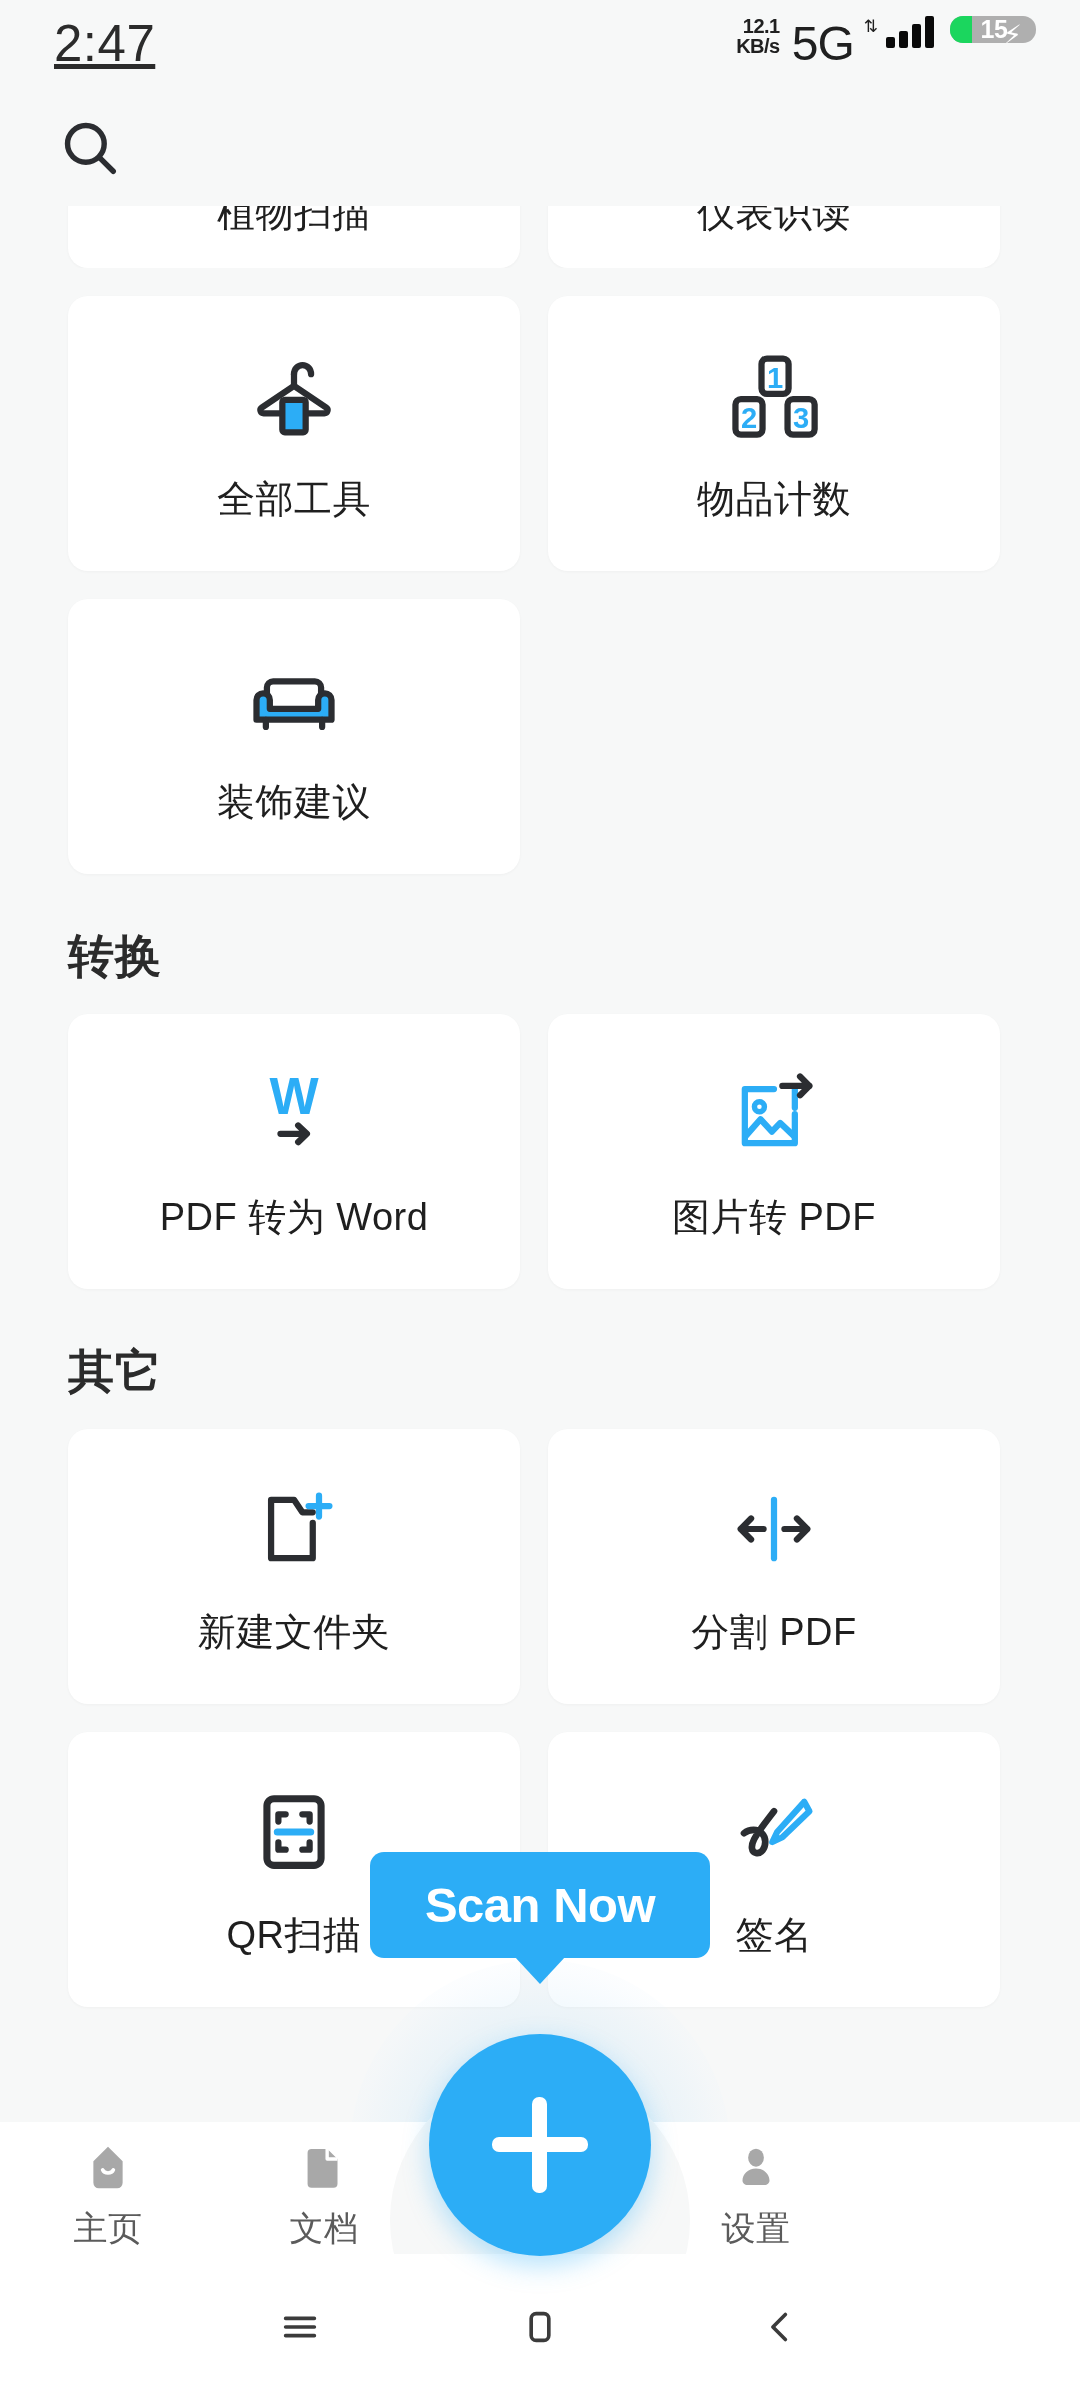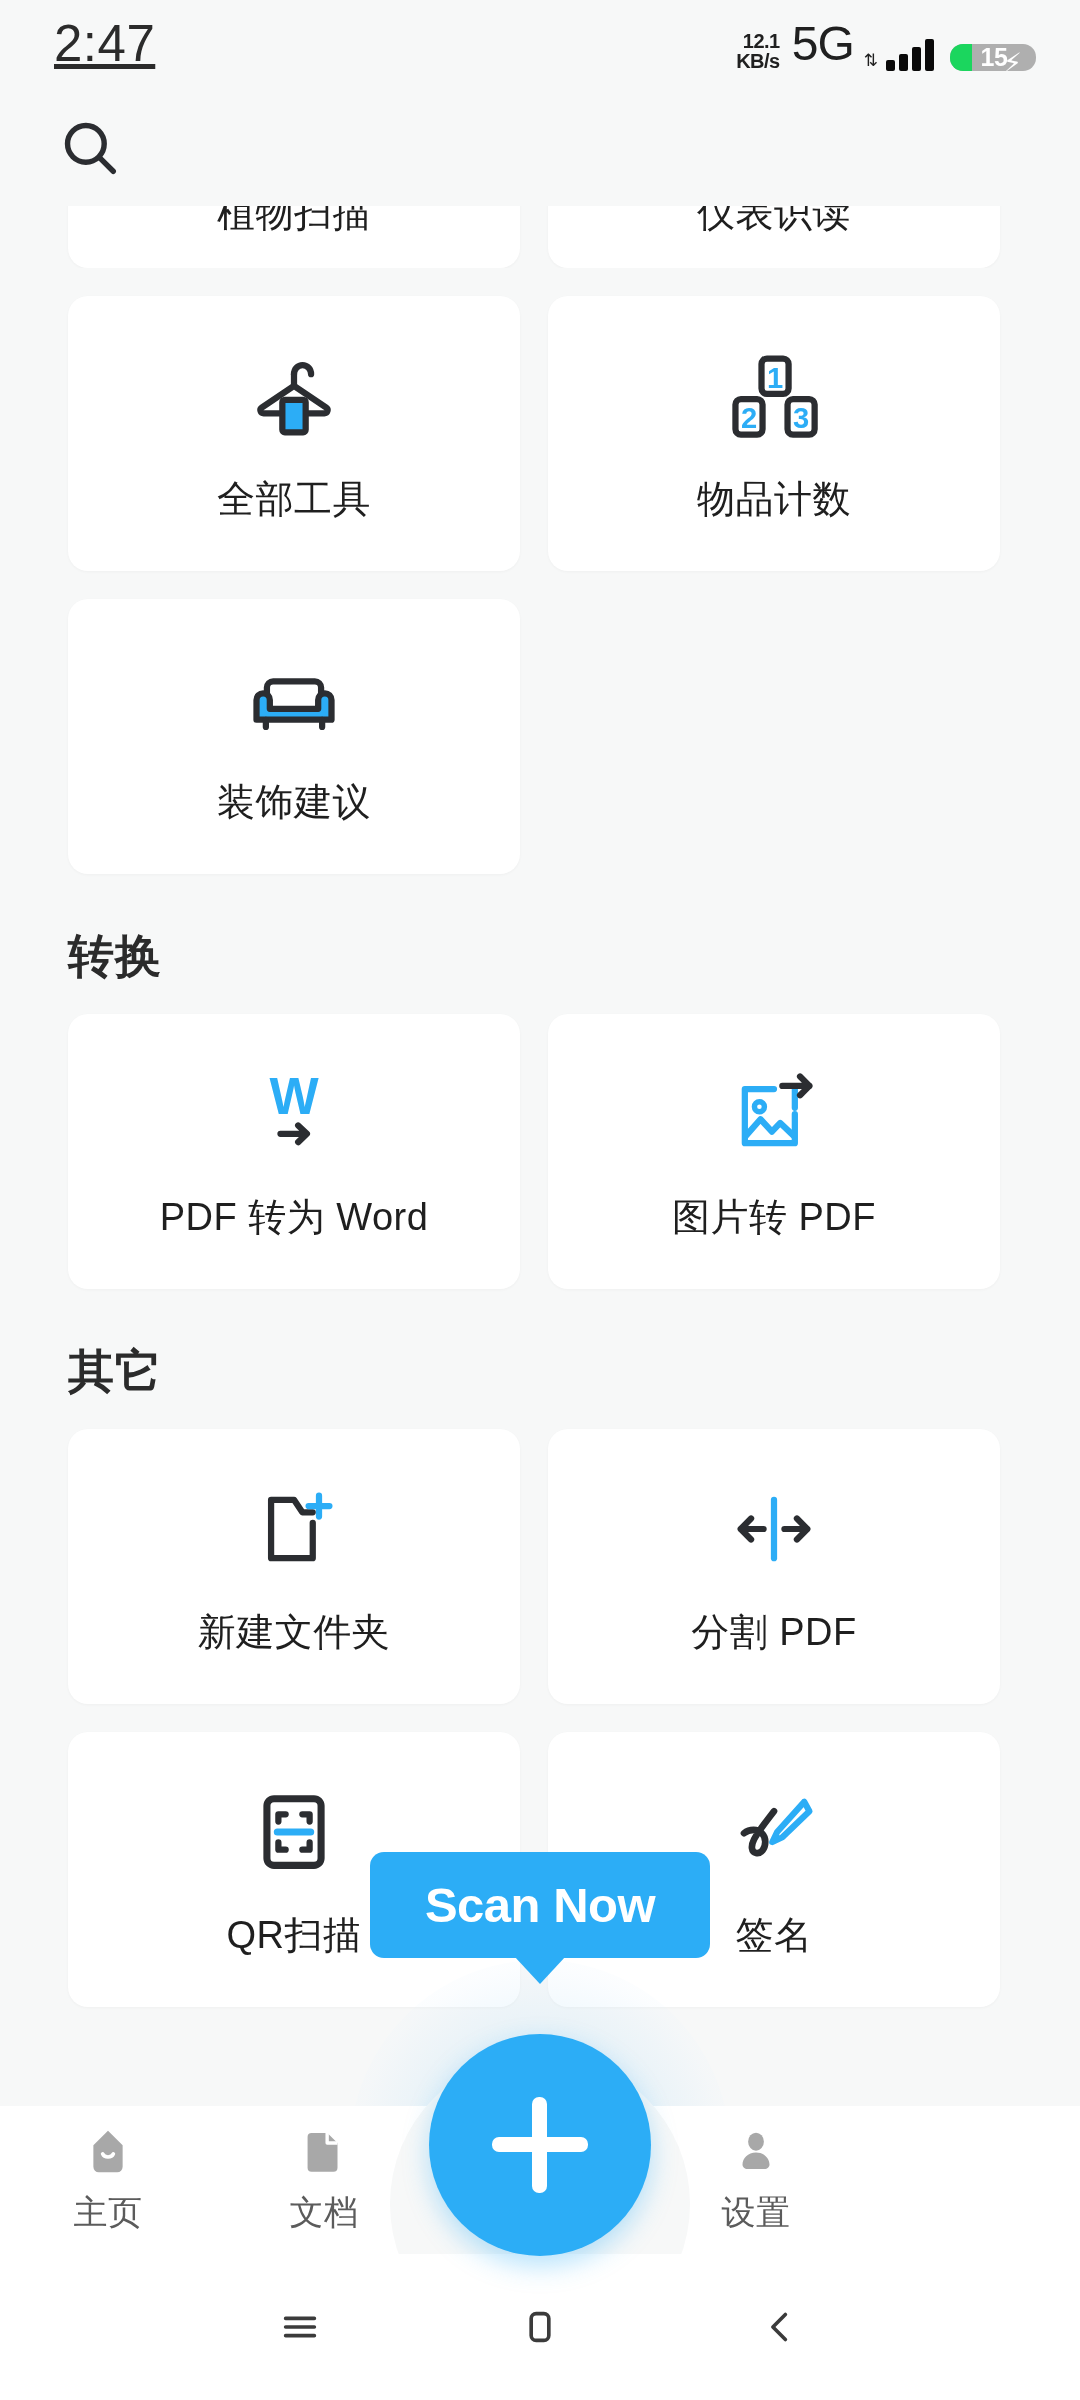--- a/index.html
+++ b/index.html
@@ -11,21 +11,21 @@
   }
   #app { position:relative; width:1080px; height:2400px; background:#F7F8F8; }
 
   
   .statusbar {
     position:absolute; top:0; left:0; width:1080px; height:86px;
     display:flex; align-items:center; justify-content:space-between;
     padding:0 44px 0 54px;
   }
   .sb-clock { font-size:51px; color:#2B2B2B; letter-spacing:0.5px;text-decoration:underline; }
-  .sb-right { display:flex; align-items:flex-end; gap:10px; }
+  .sb-right { display:flex; align-items:flex-start; gap:10px; }
   .sb-net { display:flex; flex-direction:column; align-items:flex-end; line-height:1.0; }
   .sb-net span { font-size:20px; font-weight:bold; color:#202020; letter-spacing:-0.5px; }
   .sb-5g { font-size:48px; color:#202020; letter-spacing:-1px; margin-left:2px; }
   .sb-dn { font-size:17px; color:#202020; margin-right:-2px; }
   .sb-bars { display:flex; align-items:flex-end; gap:4px; height:32px; }
   .sb-bars i { display:block; width:9px; background:#0A0A0A; border-radius:2px; }
   .sb-bars i:nth-child(1){ height:11px; }
   .sb-bars i:nth-child(2){ height:17px; }
   .sb-bars i:nth-child(3){ height:24px; }
   .sb-bars i:nth-child(4){ height:32px; }
@@ -109,21 +109,21 @@
   }
   .fab .plus { position:relative; width:96px; height:96px; }
   .fab .plus::before, .fab .plus::after {
     content:""; position:absolute; background:#FFFFFF; border-radius:7px;
   }
   .fab .plus::before { left:0; top:40px; width:96px; height:15px; }
   .fab .plus::after  { top:0; left:40px; width:15px; height:96px; }
 
   
   .bottomnav {
-    position:absolute; left:0; bottom:146px; width:1080px; height:148px;
+    position:absolute; left:0; bottom:130px; width:1080px; height:148px;
     background:#FFFFFF; z-index:20;
   }
   .bottomnav .notch {
     position:absolute; left:50%; top:-52px; transform:translateX(-50%);
     width:300px; height:300px; border-radius:50%; background:#F7F8F8;
   }
   .nav-items {
     position:absolute; inset:0; display:flex; align-items:center; z-index:2;
   }
   .nav-item {

